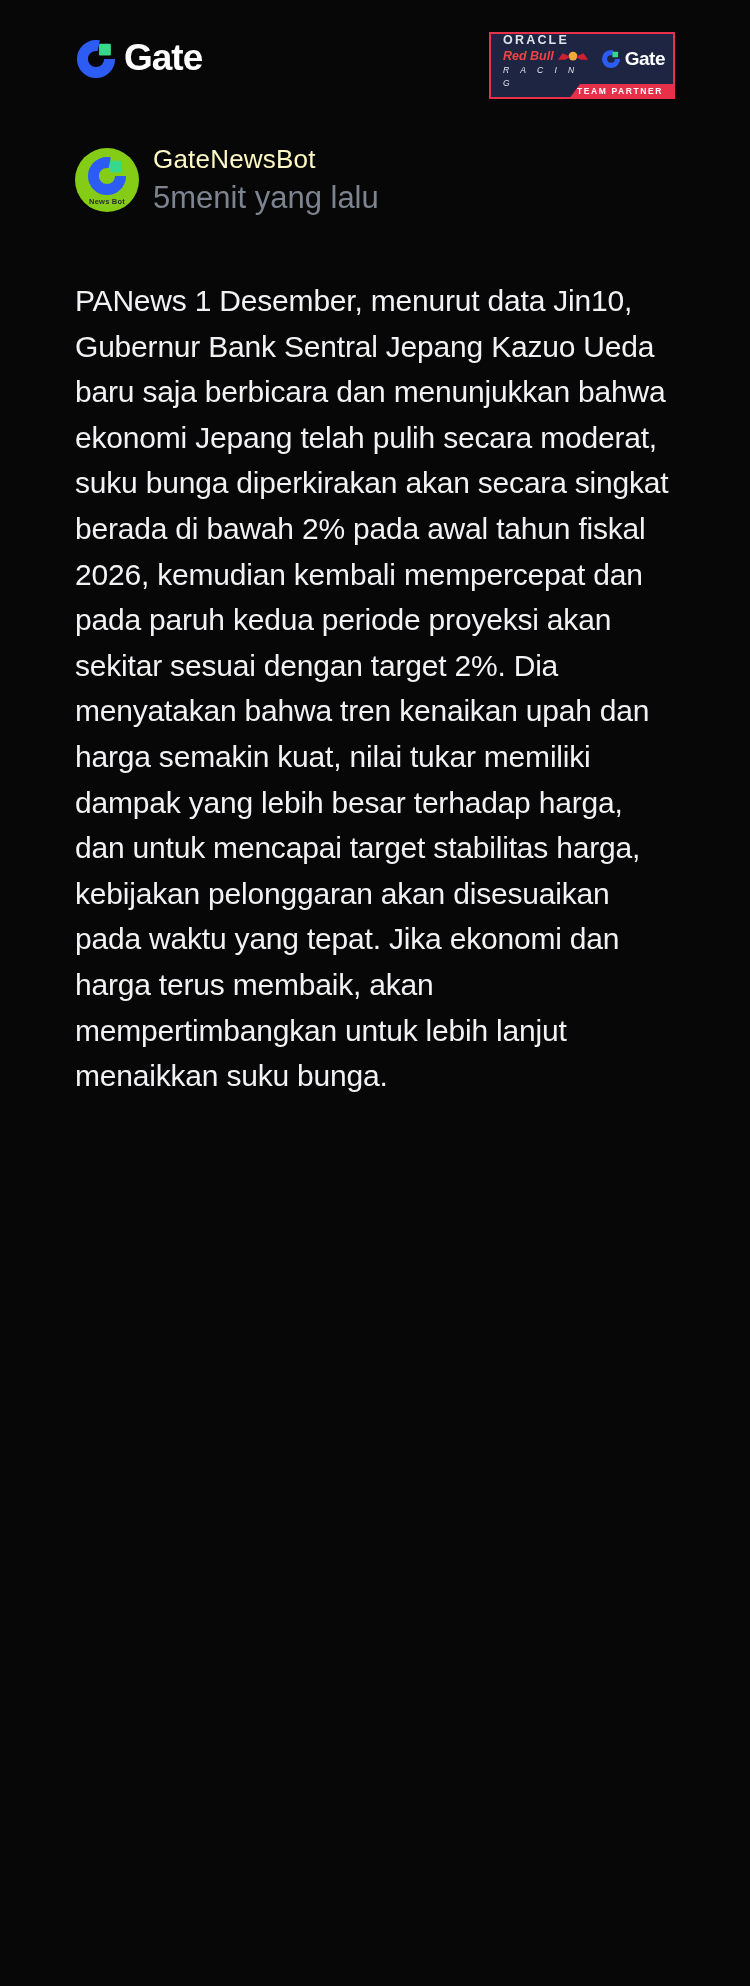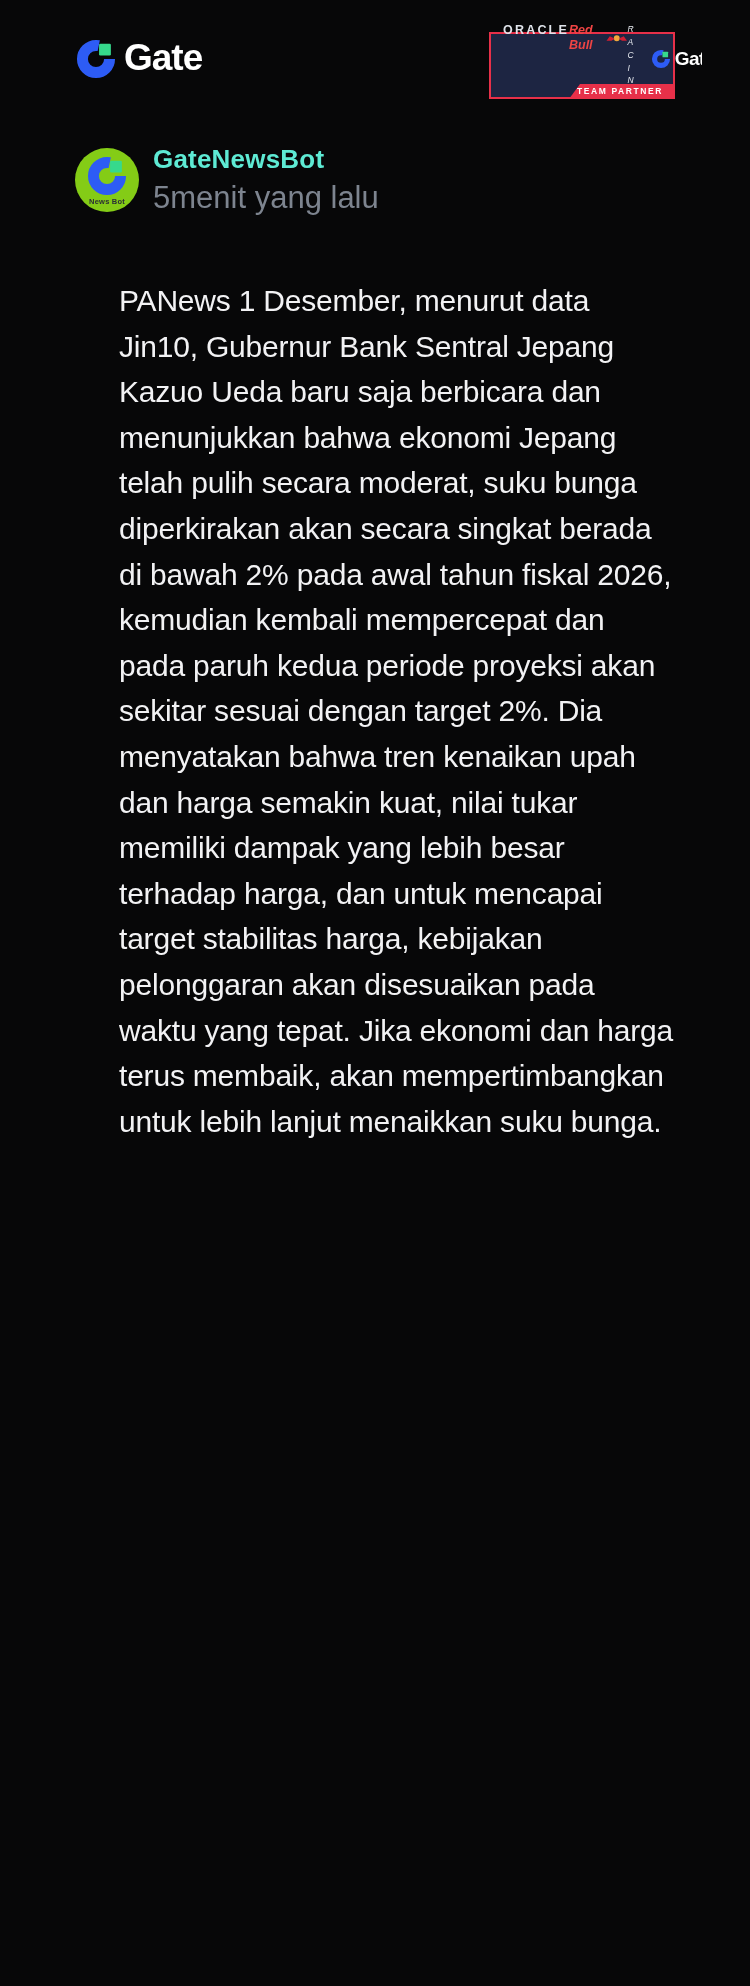--- a/index.html
+++ b/index.html
@@ -44,21 +44,21 @@
     position: relative;
     width: 186px;
     height: 67px;
     background: #1d2542;
     border: 2px solid #e73049;
     display: flex;
     align-items: center;
     gap: 12px;
     padding: 6px 8px 14px 12px;
   }
-  .pb-left { display: flex; flex-direction: row; align-items: flex-start; }
+  .pb-left { display: flex; flex-direction: column; align-items: flex-start; }
   .pb-oracle {
     color: #dfe3ea;
     font-size: 12.5px;
     font-weight: 700;
     letter-spacing: 2.2px;
     line-height: 1.25;
   }
   .pb-rb-row { display: flex; align-items: center; gap: 3px; line-height: 1.2; }
   .pb-redbull {
     color: #ef4444;
@@ -142,23 +142,23 @@
     left: 0;
     right: 0;
     text-align: center;
     color: #2b2f36;
     font-size: 7.5px;
     font-weight: 700;
     letter-spacing: 0.2px;
   }
   .author-meta { display: flex; flex-direction: column; gap: 5px; }
   .author-name {
-    color: #5eead4;
+    color: #fef9c3;
     font-size: 26px;
-    font-weight: 700;
+    font-weight: 400;
     letter-spacing: 0.2px;
     cursor: pointer;
   }
   .timestamp {
     color: #7d848f;
     font-size: 31px;
     font-weight: 400;
   }
 
   
@@ -172,21 +172,20 @@
     max-width: 680px;
   }
   .post-body {
     margin-top: 62px;
     color: #f2f2f4;
     font-size: 30px;
     font-weight: 400;
     line-height: 1.52;
     letter-spacing: -0.2px;
     max-width: 700px;
-    margin-left: 44px;
   }
 </style>
 </head>
 <body>
 
 <div class="app">
 
   <header class="header">
 
     <div class="brand">

